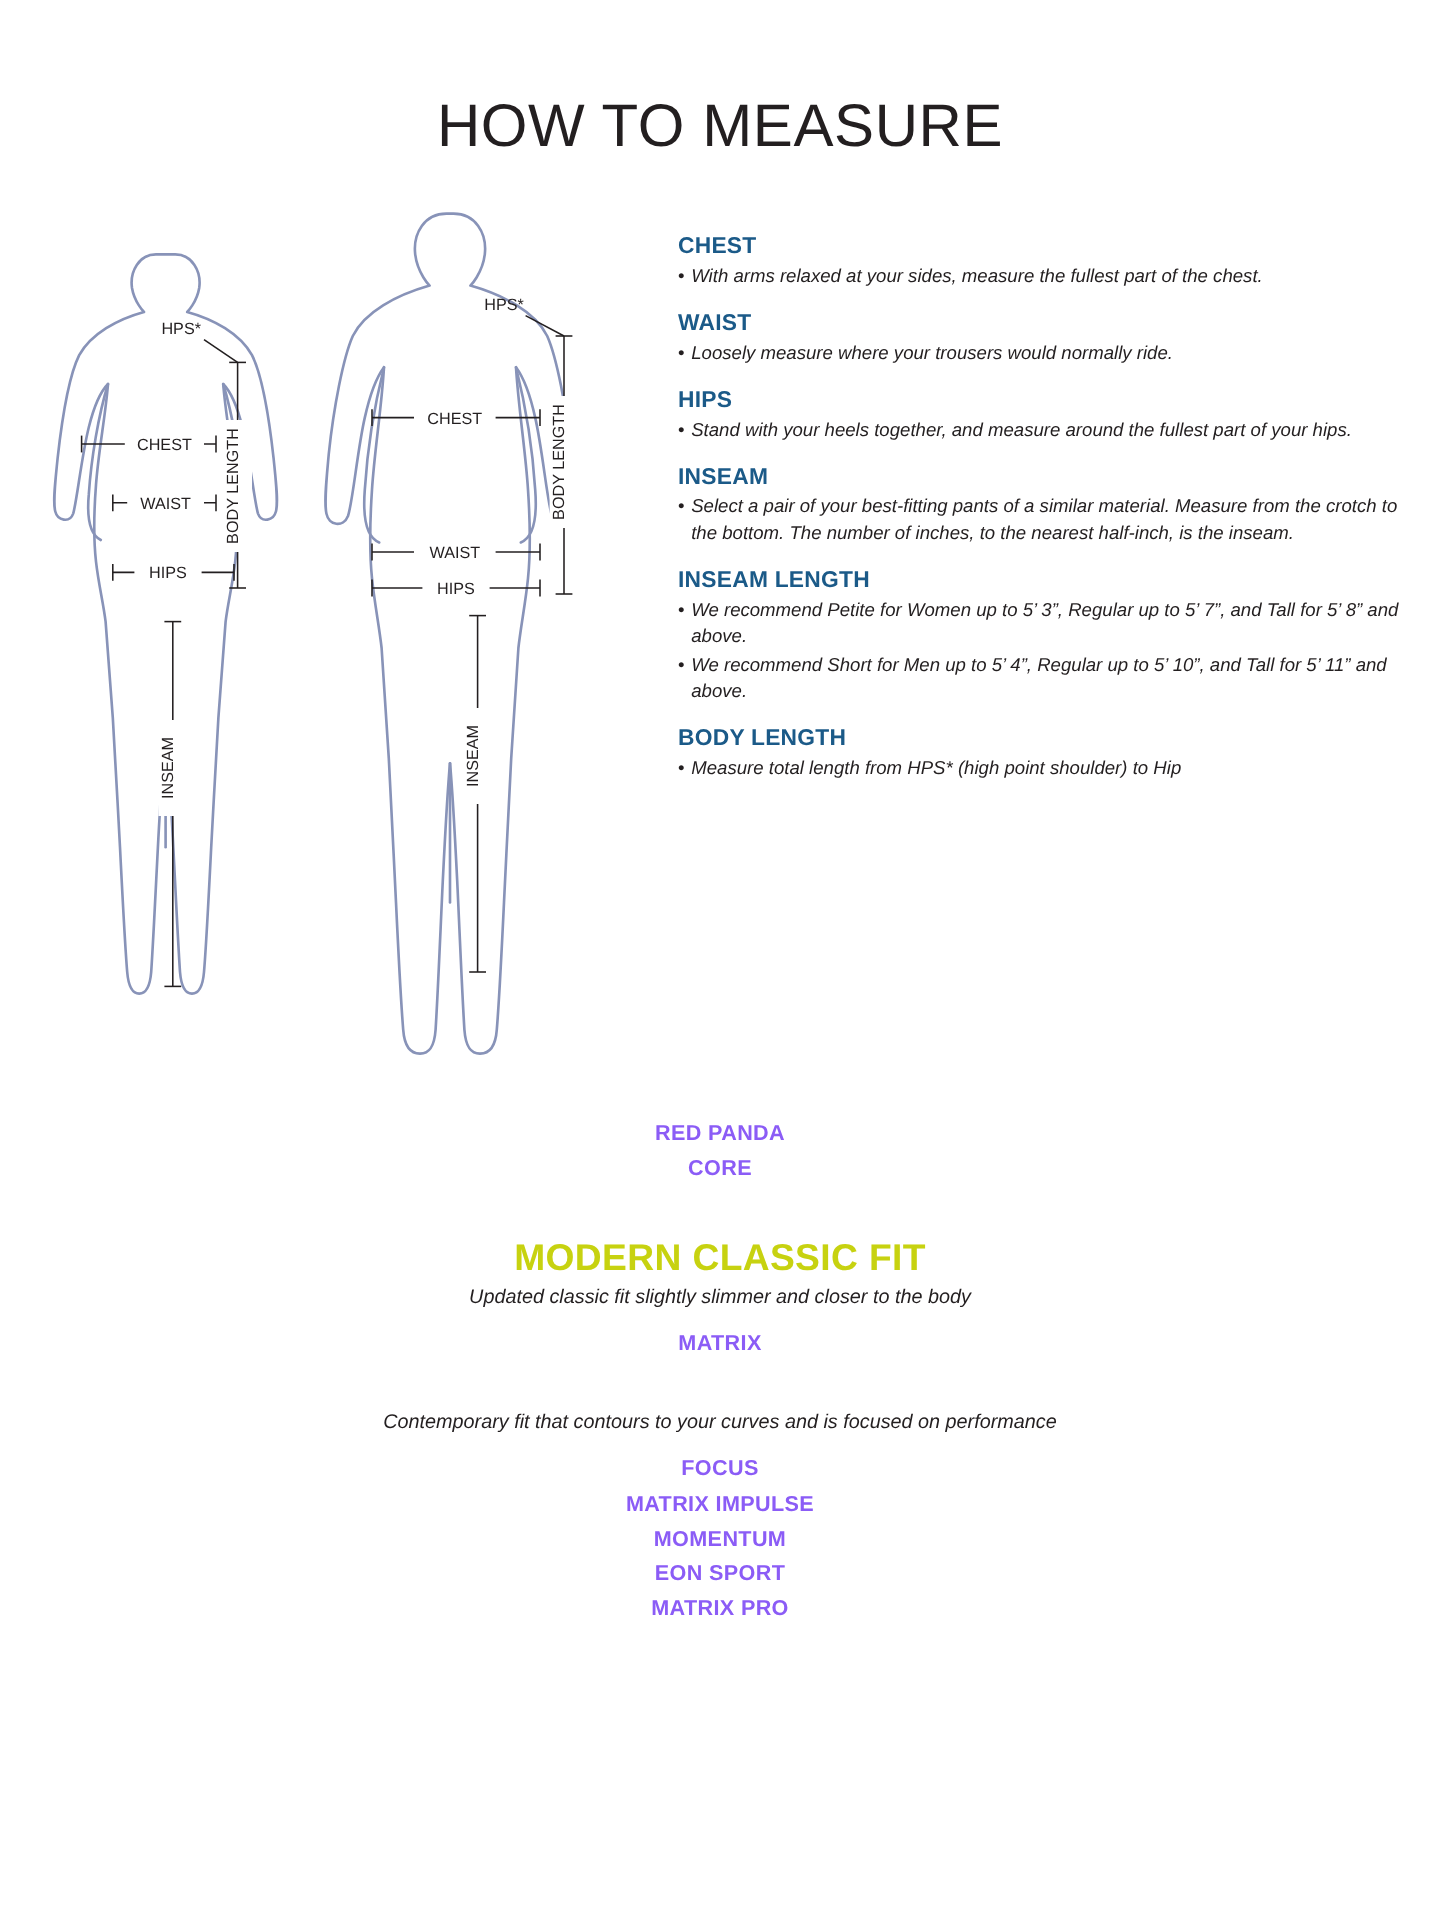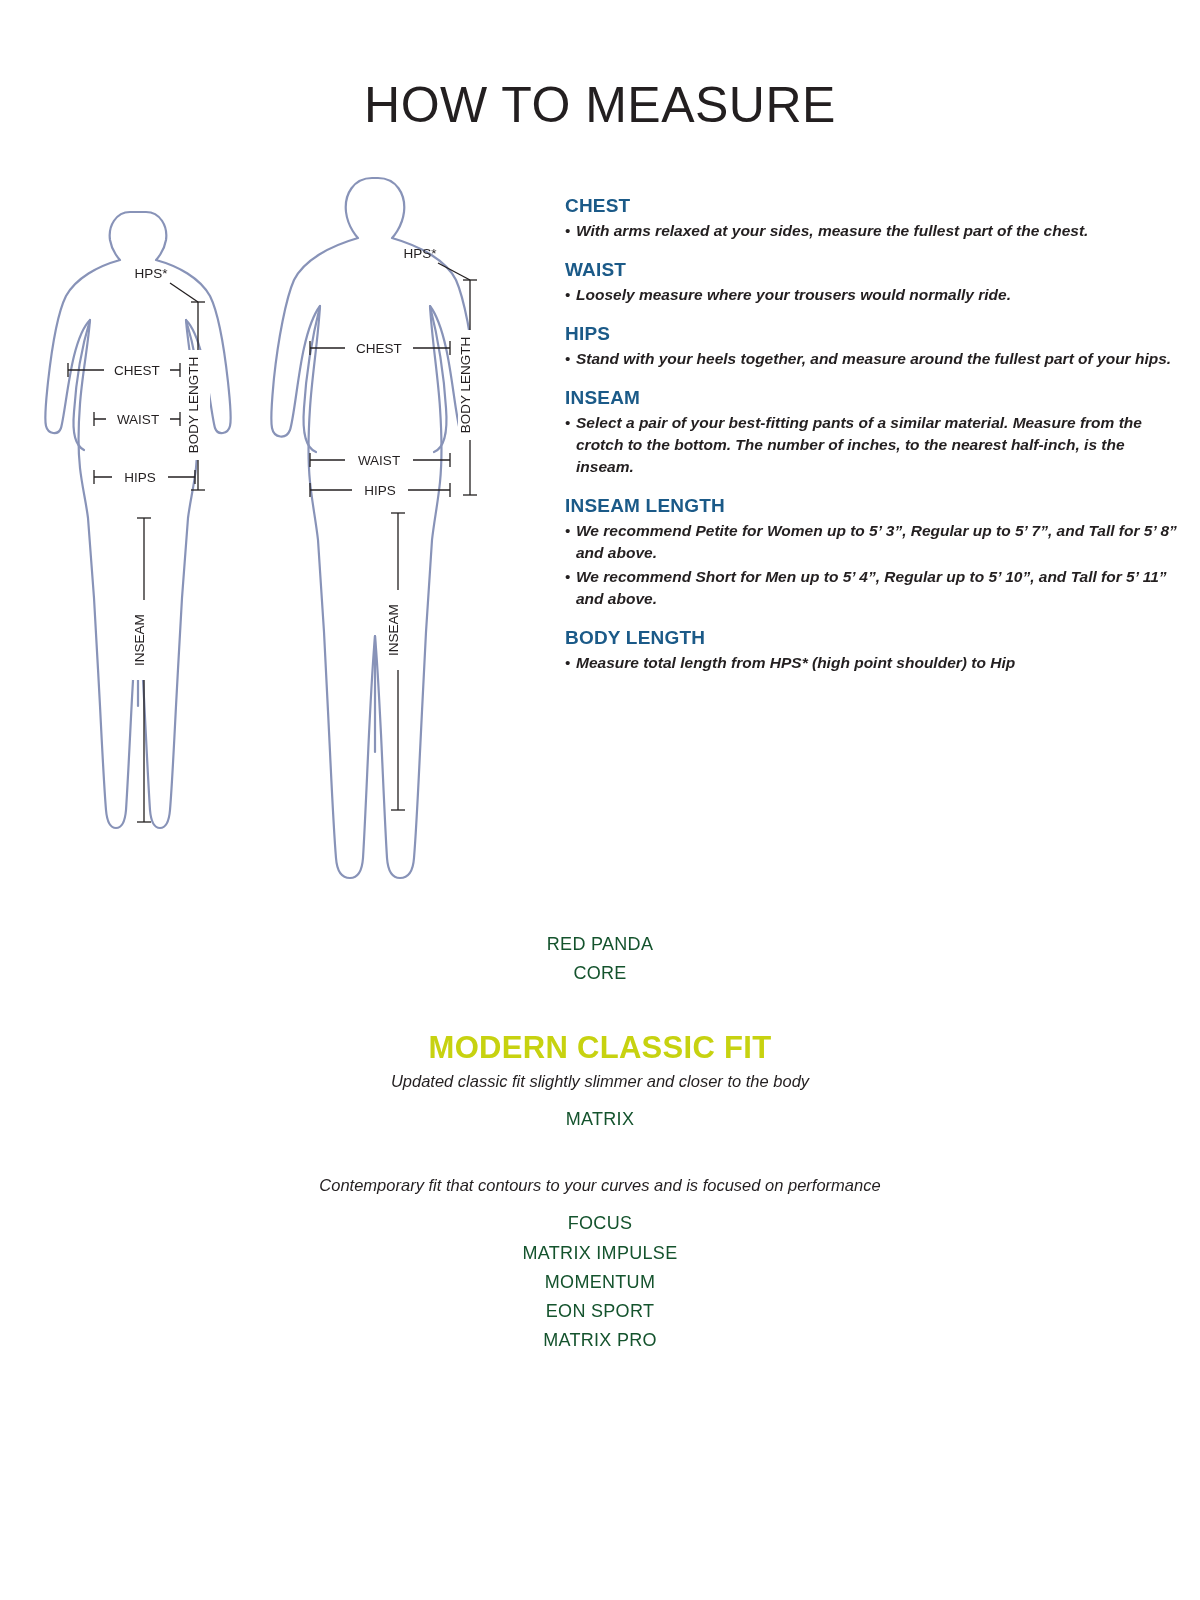--- a/index.html
+++ b/index.html
@@ -67,21 +67,21 @@
     line-height: 1.42;
     color: #231f20;
     display: flex;
     margin-bottom: 2px;
   }
   .m-bullet {
     width: 11px;
     flex: 0 0 11px;
     font-style: normal;
   }
-  .m-text { flex: 1; font-weight: bold; }
+  .m-text { flex: 1; }
 
   
   .fits {
     position: absolute;
     top: 930px;
     left: 0;
     width: 1200px;
     text-align: center;
   }
   .fit-block { margin-bottom: 42px; }
@@ -92,22 +92,22 @@
     margin: 0 0 6px 0;
   }
   .fit-desc {
     font-size: 16.5px;
     font-style: italic;
     color: #231f20;
     margin: 0 0 14px 0;
   }
   .fit-brand {
     font-size: 18px;
-    font-weight: normal;
-    color: #14532d;
+    font-weight: bold;
+    color: #8b5cf6;
     line-height: 1.62;
     letter-spacing: 0.3px;
   }
 </style>
 </head>
 <body>
 
 <div class="page">
 
   <h1 class="title">HOW TO MEASURE</h1>

